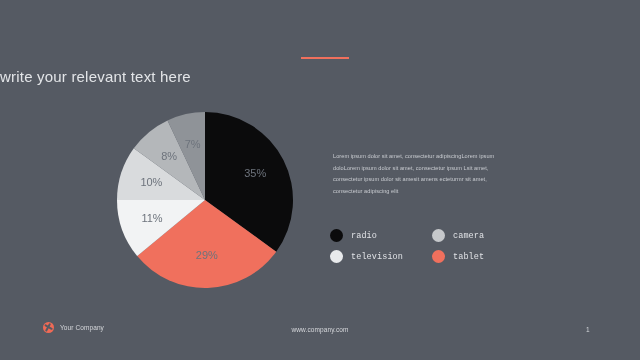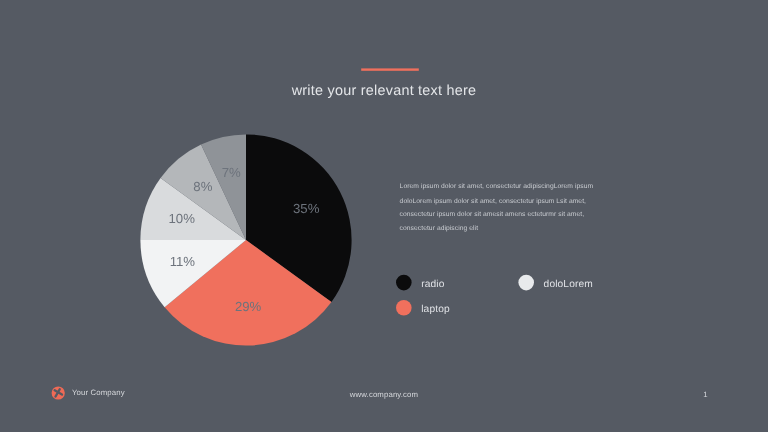--- a/index.html
+++ b/index.html
@@ -19,22 +19,21 @@
   .accent-rule {
     position:absolute;
     left:301px; top:57px;
     width:48px; height:2px;
     background:#f0705d;
   }
   .headline {
     position:absolute;
     left:0; top:68px;
     width:640px;
-    text-align:center;
-    font-size:12px;
+    font-size:15px;
     letter-spacing:.2px;
     color:#e3e5e8;
   }
 
   
   .pie-wrap {
     position:absolute;
     left:116px; top:111px;
     width:178px; height:178px;
   }
@@ -60,20 +59,21 @@
 
   
   .legend {
     position:absolute;
     left:330px; top:225px;
     width:190px;
     display:grid;
     grid-template-columns:102px 102px;
     grid-auto-rows:21px;
     align-items:center;
+    font-family:Liberation Mono, monospace;
   }
   .legend-item {
     display:flex;
     align-items:center;
     gap:8px;
   }
   .legend-dot {
     width:13px; height:13px;
     border-radius:50%;
     flex:0 0 13px;
@@ -169,26 +169,30 @@
   </div>
 
   <p class="body-copy">Lorem ipsum dolor sit amet, consectetur adipiscingLorem ipsum doloLorem ipsum dolor sit amet, consectetur ipsum Lsit amet, consectetur ipsum dolor sit amesit amens ecteturmr sit amet, consectetur adipiscing elit</p>
 
   <div class="legend" id="legend">
       <div class="legend-item">
         <span class="legend-dot" style="background: rgb(11, 11, 12);"></span>
         <span class="legend-label">radio</span>
       </div>
       <div class="legend-item">
+        <span class="legend-dot" style="background: rgb(198, 200, 203);"></span>
+        <span class="legend-label">camera</span>
+      </div>
+      <div class="legend-item">
         <span class="legend-dot" style="background: rgb(232, 234, 236);"></span>
-        <span class="legend-label">doloLorem</span>
+        <span class="legend-label">television</span>
       </div>
       <div class="legend-item">
         <span class="legend-dot" style="background: rgb(240, 112, 93);"></span>
-        <span class="legend-label">laptop</span>
+        <span class="legend-label">tablet</span>
       </div>
     </div>
 
   <div class="footer-logo">
     <span class="logo-mark"></span>
     <span class="footer-company">Your Company</span>
   </div>
 
   <div class="footer-url">www.company.com</div>
 

